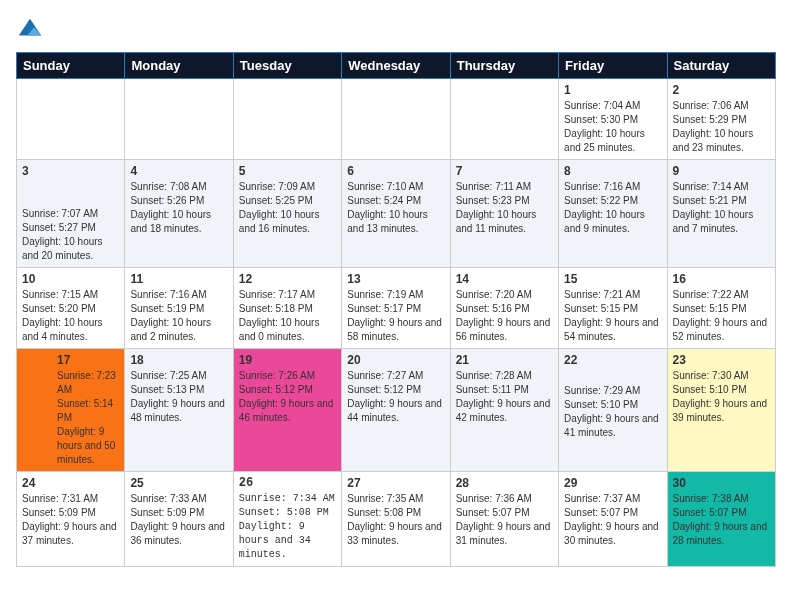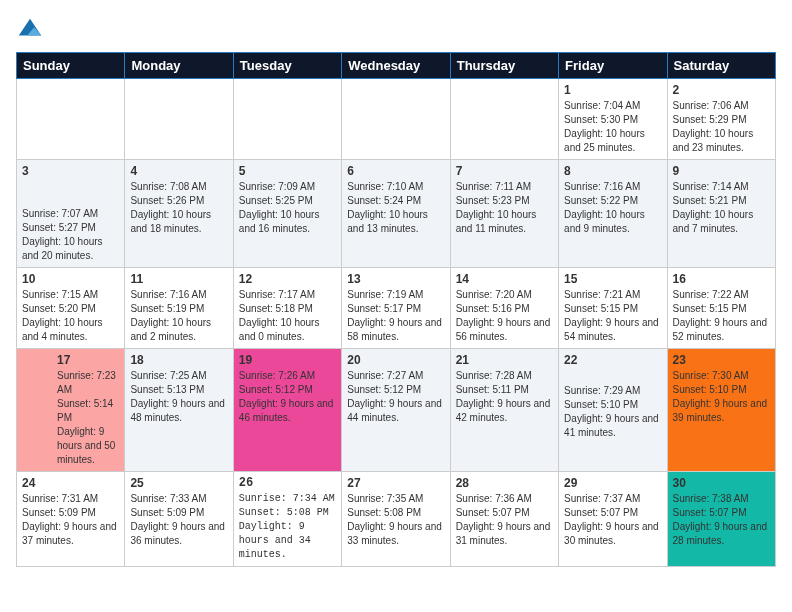--- a/index.html
+++ b/index.html
@@ -240,21 +240,21 @@
 Daylight: 9 hours and 54 minutes.</div>
           </td>
           <td style="background: rgb(255, 255, 255);">
             <span class="day-number">16</span>
             <div class="day-info" style="white-space: pre-line;">Sunrise: 7:22 AM
 Sunset: 5:15 PM
 Daylight: 9 hours and 52 minutes.</div>
           </td>
         </tr>
         <tr>
-          <td style="background: #fca5a5; padding-left: 40px;">
+          <td style="background: #f97316; padding-left: 40px;">
             <span class="day-number">17</span>
             <div class="day-info" style="white-space: pre-line;">Sunrise: 7:23 AM
 Sunset: 5:14 PM
 Daylight: 9 hours and 50 minutes.</div>
           </td>
           <td style="background: rgb(240, 244, 248);">
             <span class="day-number">18</span>
             <div class="day-info" style="white-space: pre-line;">Sunrise: 7:25 AM
 Sunset: 5:13 PM
 Daylight: 9 hours and 48 minutes.</div>
@@ -276,21 +276,21 @@
             <div class="day-info" style="white-space: pre-line;">Sunrise: 7:28 AM
 Sunset: 5:11 PM
 Daylight: 9 hours and 42 minutes.</div>
           </td>
           <td style="background: rgb(240, 244, 248);">
             <span class="day-number">22</span>
             <div class="day-info" style="white-space: pre-line; margin-top: 17px;">Sunrise: 7:29 AM
 Sunset: 5:10 PM
 Daylight: 9 hours and 41 minutes.</div>
           </td>
-          <td style="background: #f97316;">
+          <td style="background: #fef9c3;">
             <span class="day-number">23</span>
             <div class="day-info" style="white-space: pre-line;">Sunrise: 7:30 AM
 Sunset: 5:10 PM
 Daylight: 9 hours and 39 minutes.</div>
           </td>
         </tr>
         <tr>
           <td style="background: rgb(255, 255, 255);">
             <span class="day-number">24</span>
             <div class="day-info" style="white-space: pre-line;">Sunrise: 7:31 AM

